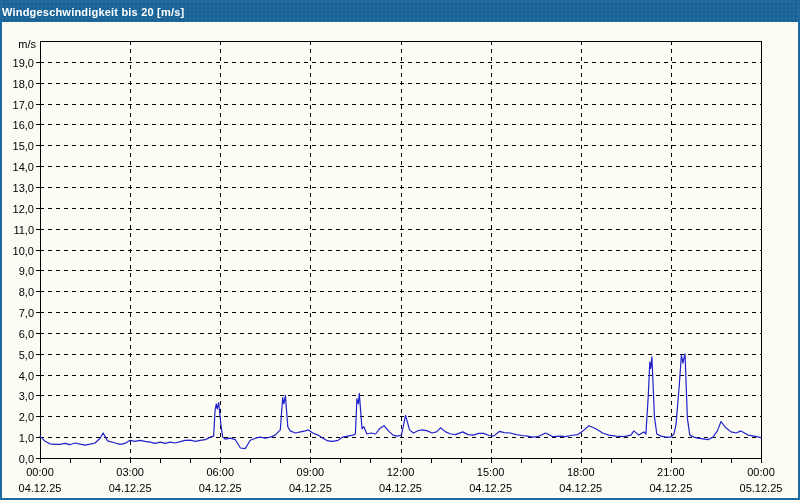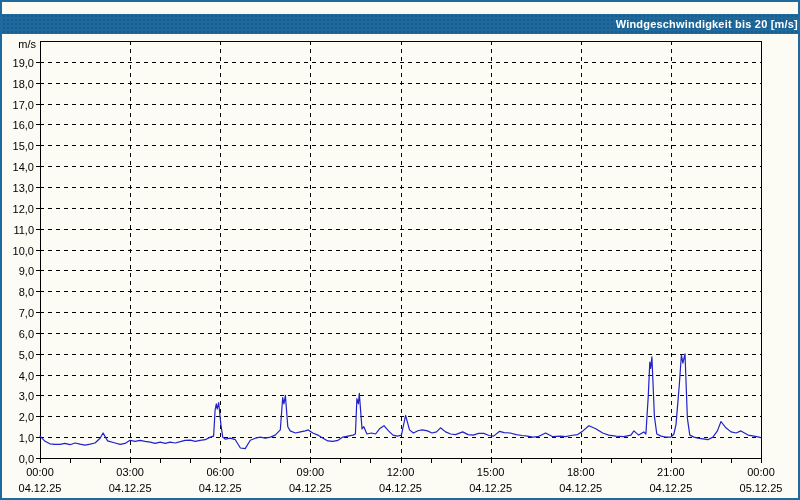--- a/index.html
+++ b/index.html
@@ -19,23 +19,22 @@
   }
   .titlebar {
     position: absolute;
     top: 0; left: 0; right: 0;
     height: 20px;
     background-color: #1e6a9e;
     background-image: radial-gradient(circle, rgba(0,30,60,0.18) 1px, transparent 1px);
     background-size: 4px 4px;
     display: flex;
     align-items: center;
-    justify-content: flex-end;
+    justify-content: flex-start;
     z-index: 2;
-    margin-top: 12px;
   }
   .titlebar span {
     color: #ffffff;
     font-size: 11px;
     font-weight: bold;
     letter-spacing: 0.2px;
   }
   svg.chart {
     position: absolute;
     top: 0; left: 0;

